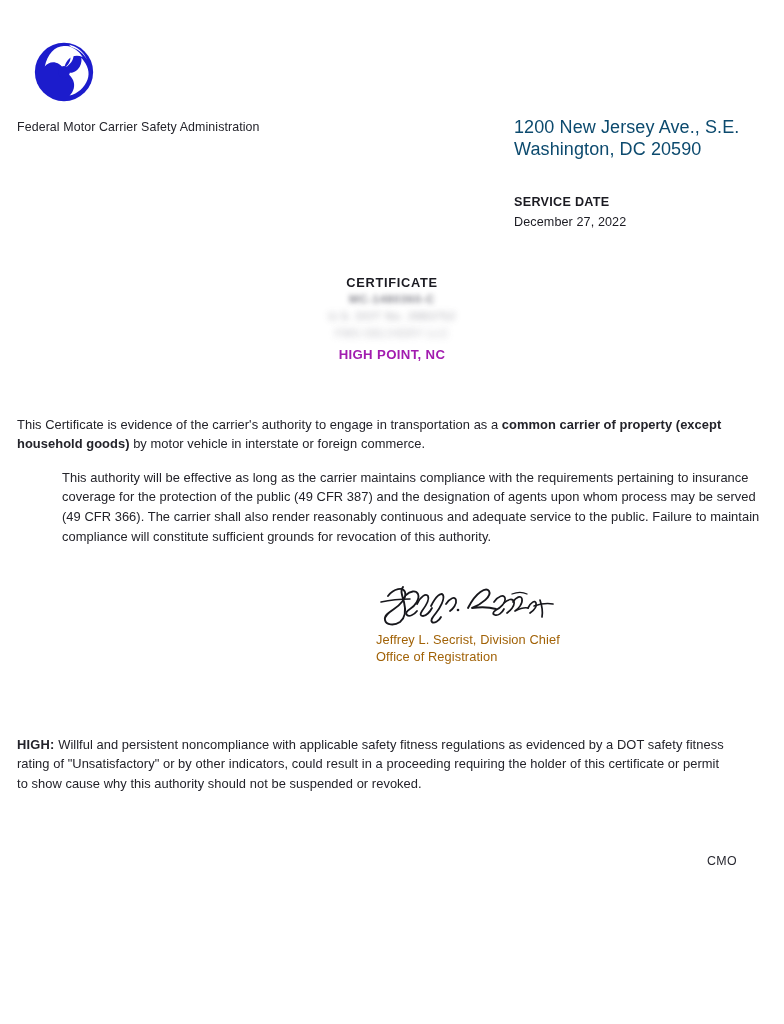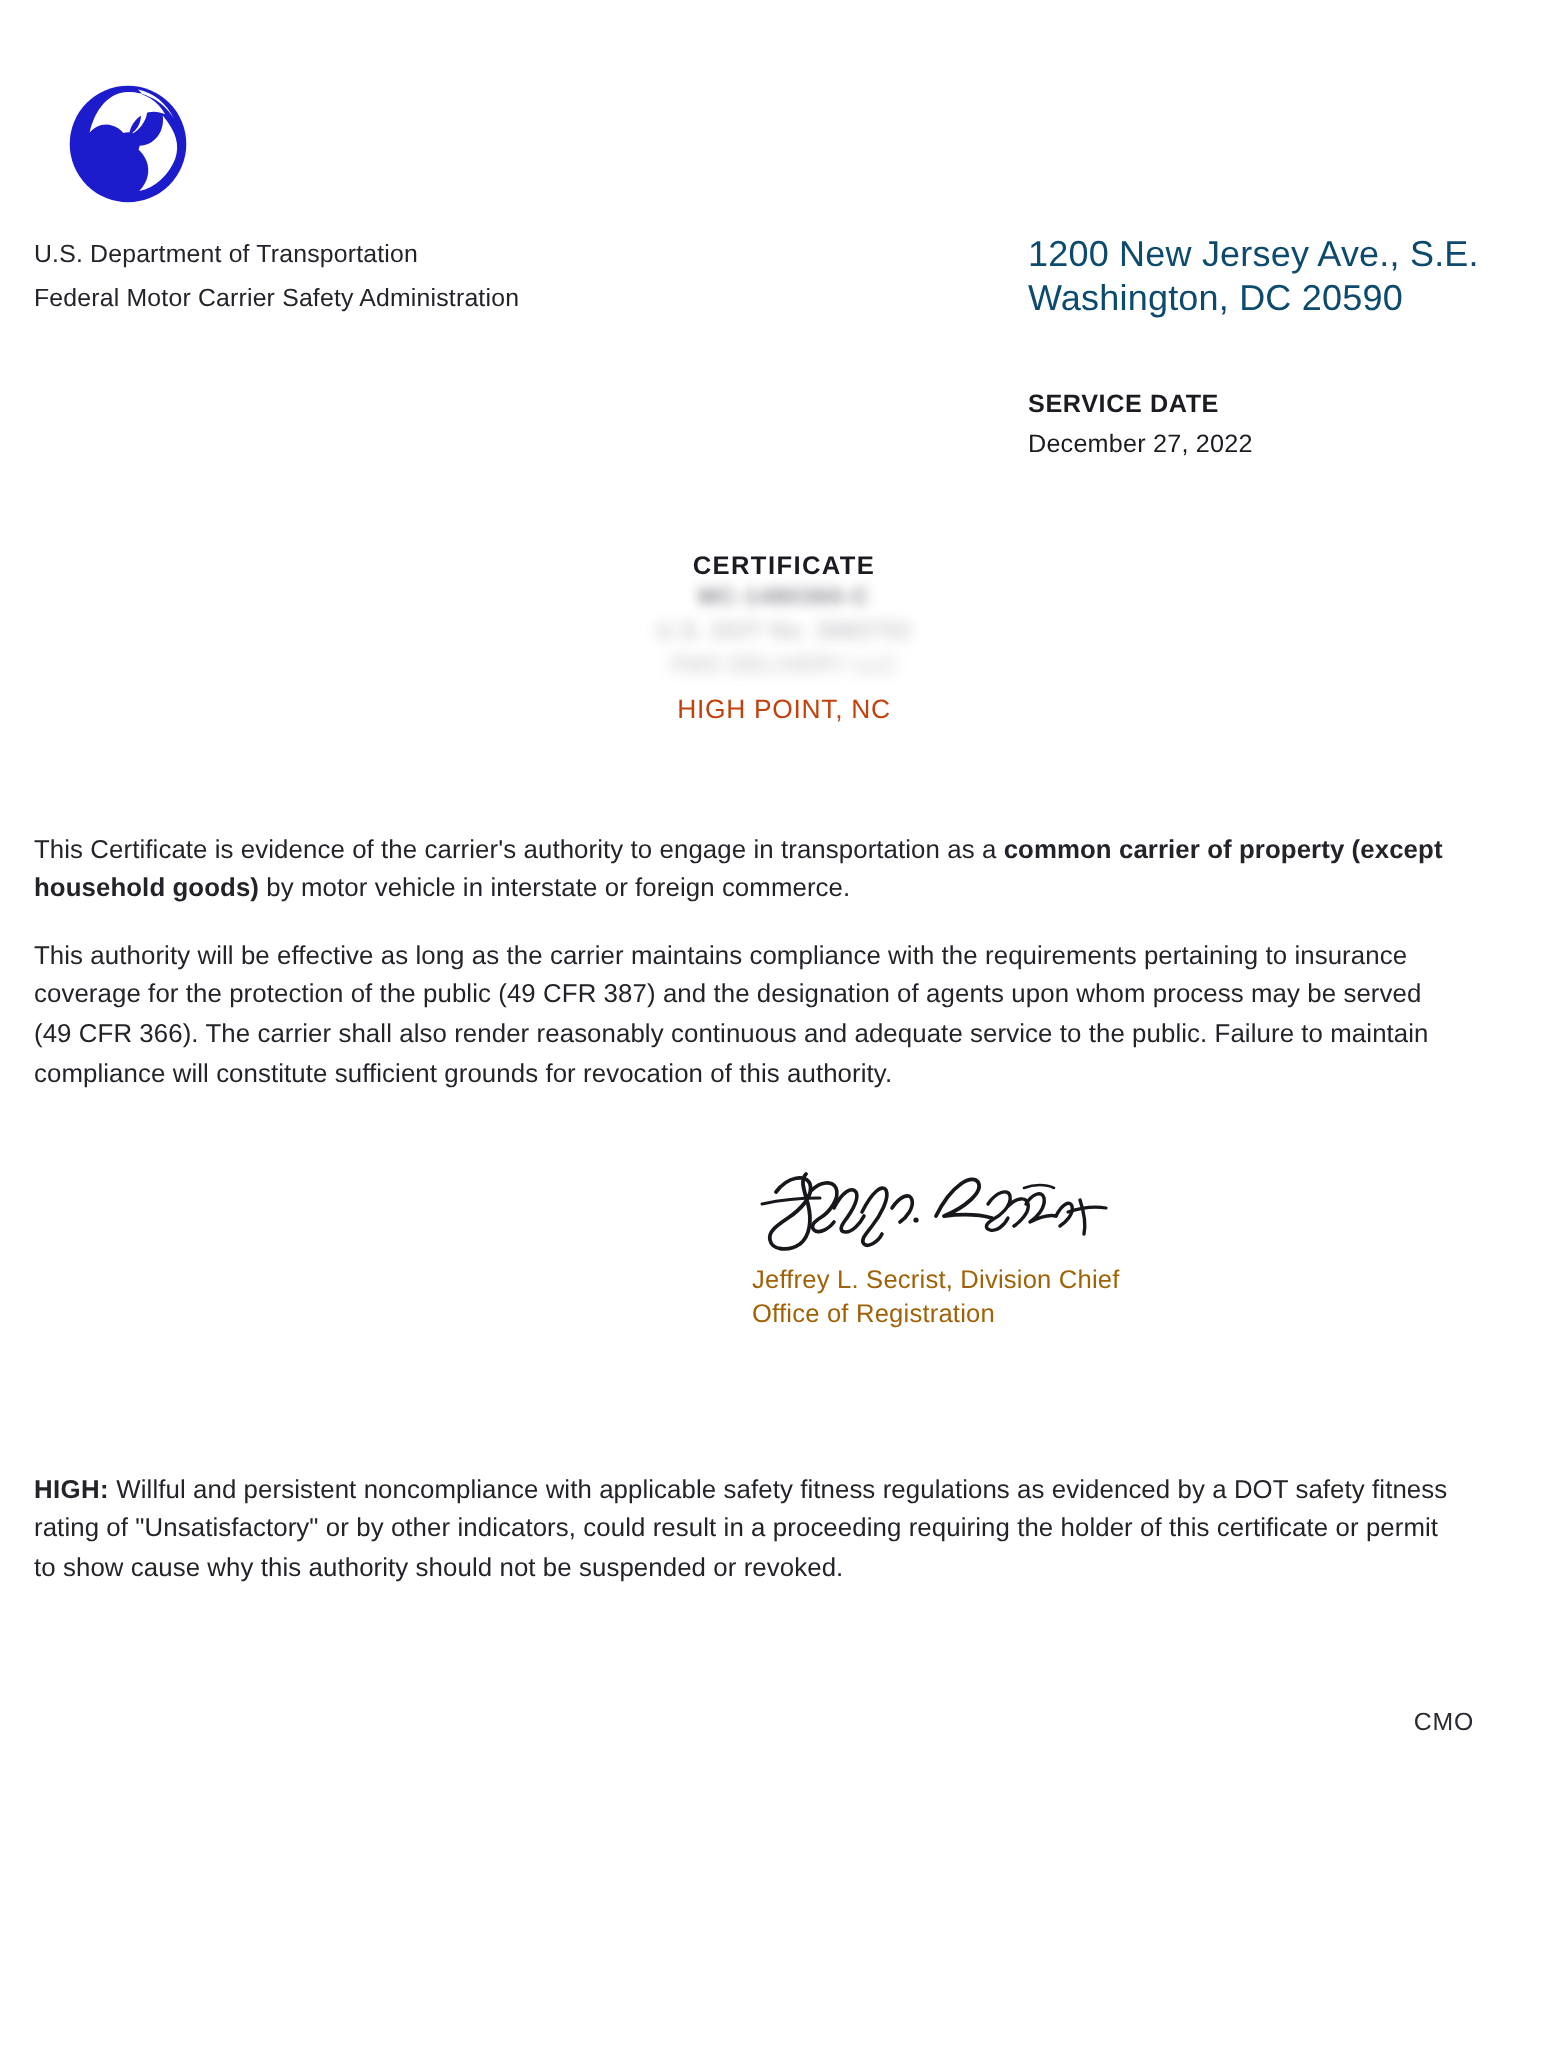--- a/index.html
+++ b/index.html
@@ -106,38 +106,39 @@
   .redacted.r3 {
     font-size: 11.2px;
     letter-spacing: 0.5px;
     color: #a8a8b0;
     filter: blur(3.5px);
   }
   .cert-city {
     margin-top: 4px;
     font-size: 13.2px;
     letter-spacing: 0.35px;
-    color: #c2410c;
+    color: #a21caf;
     line-height: 18px;
+    font-weight: bold;
   }
 
   
   .body-para {
     position: absolute;
     left: 17px;
     width: 714px;
     font-size: 12.9px;
     line-height: 19.6px;
     color: #23232a;
     letter-spacing: 0.05px;
     text-align: left;
   }
   .body-para b { font-weight: bold; }
   #para-authority { top: 402px; }
-  #para-effective { top: 455px; }
+  #para-effective { top: 455px; margin-left: 45px; }
 
   
   .sig-wrap {
     position: absolute;
     left: 376px;
     top: 582px;
     width: 300px;
   }
   .sig-svg { display: block; width: 190px; height: 46px; }
   .sig-name {
@@ -199,21 +200,20 @@
                C 10 56 17 49 25 48
                C 33 47 41 50 45 54
                C 38 49 30 49 24 53
                C 17 58 14 66 15 73
                C 6 60 6 41 14 28 Z" fill="#ffffff" transform="rotate(120 50 50)"></path>
       <circle cx="50" cy="50" r="9.5" fill="#1c1ccc"></circle>
     </svg>
   </div>
 
   <div class="hdr-left">
-    <div>U.S. Department of Transportation</div>
     <div>Federal Motor Carrier Safety Administration</div>
   </div>
 
   <div class="hdr-right">
     <div>1200 New Jersey Ave., S.E.</div>
     <div>Washington, DC 20590</div>
   </div>
 
   <div class="svc-date">
     <div class="lbl">SERVICE DATE</div>

